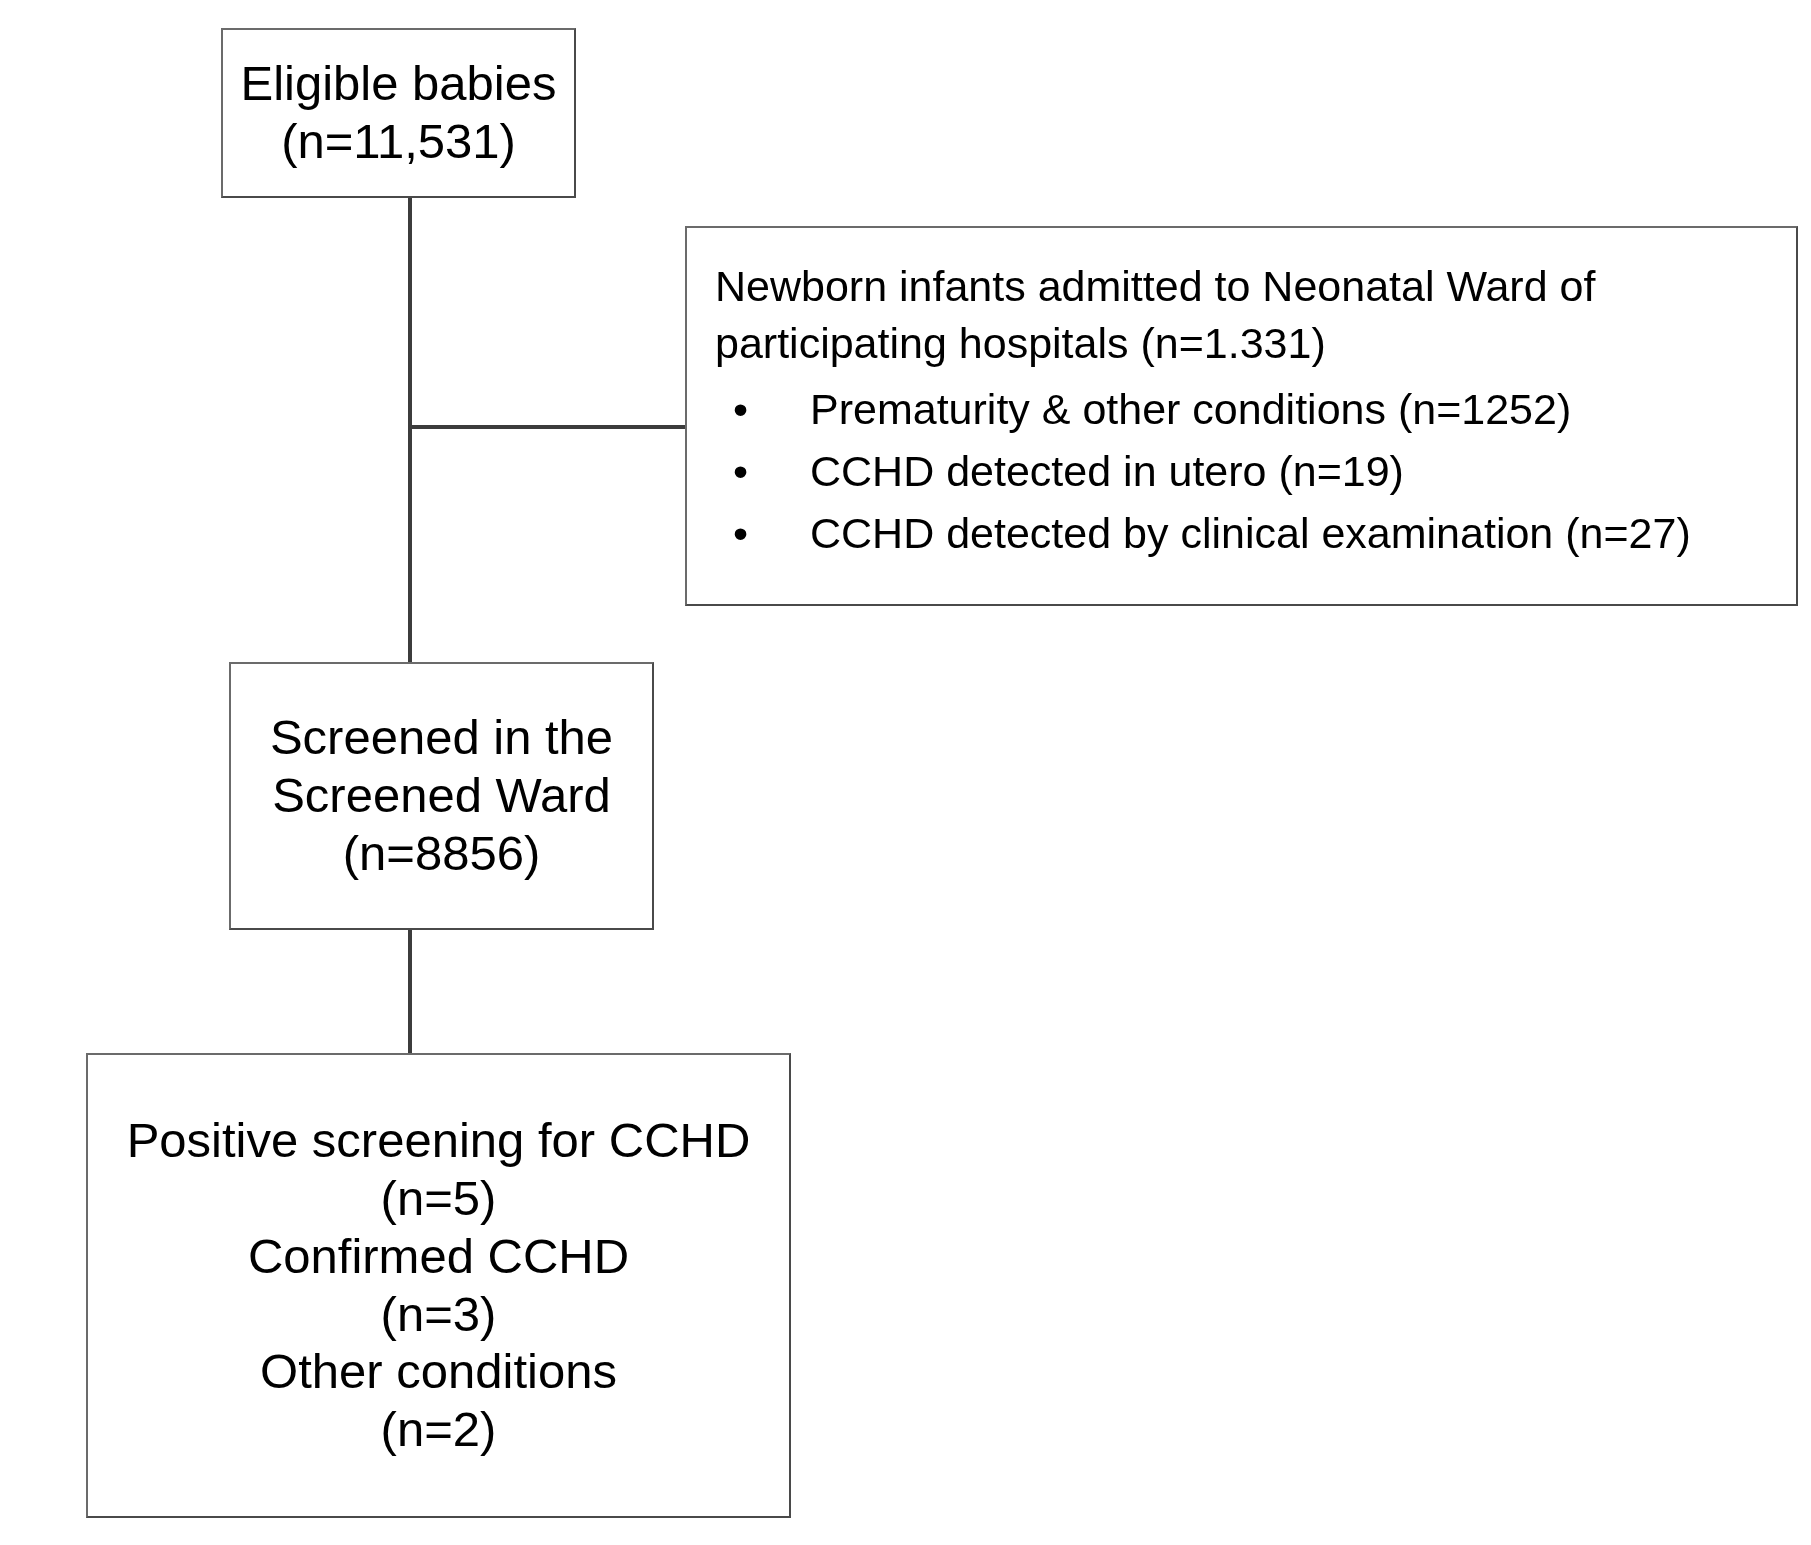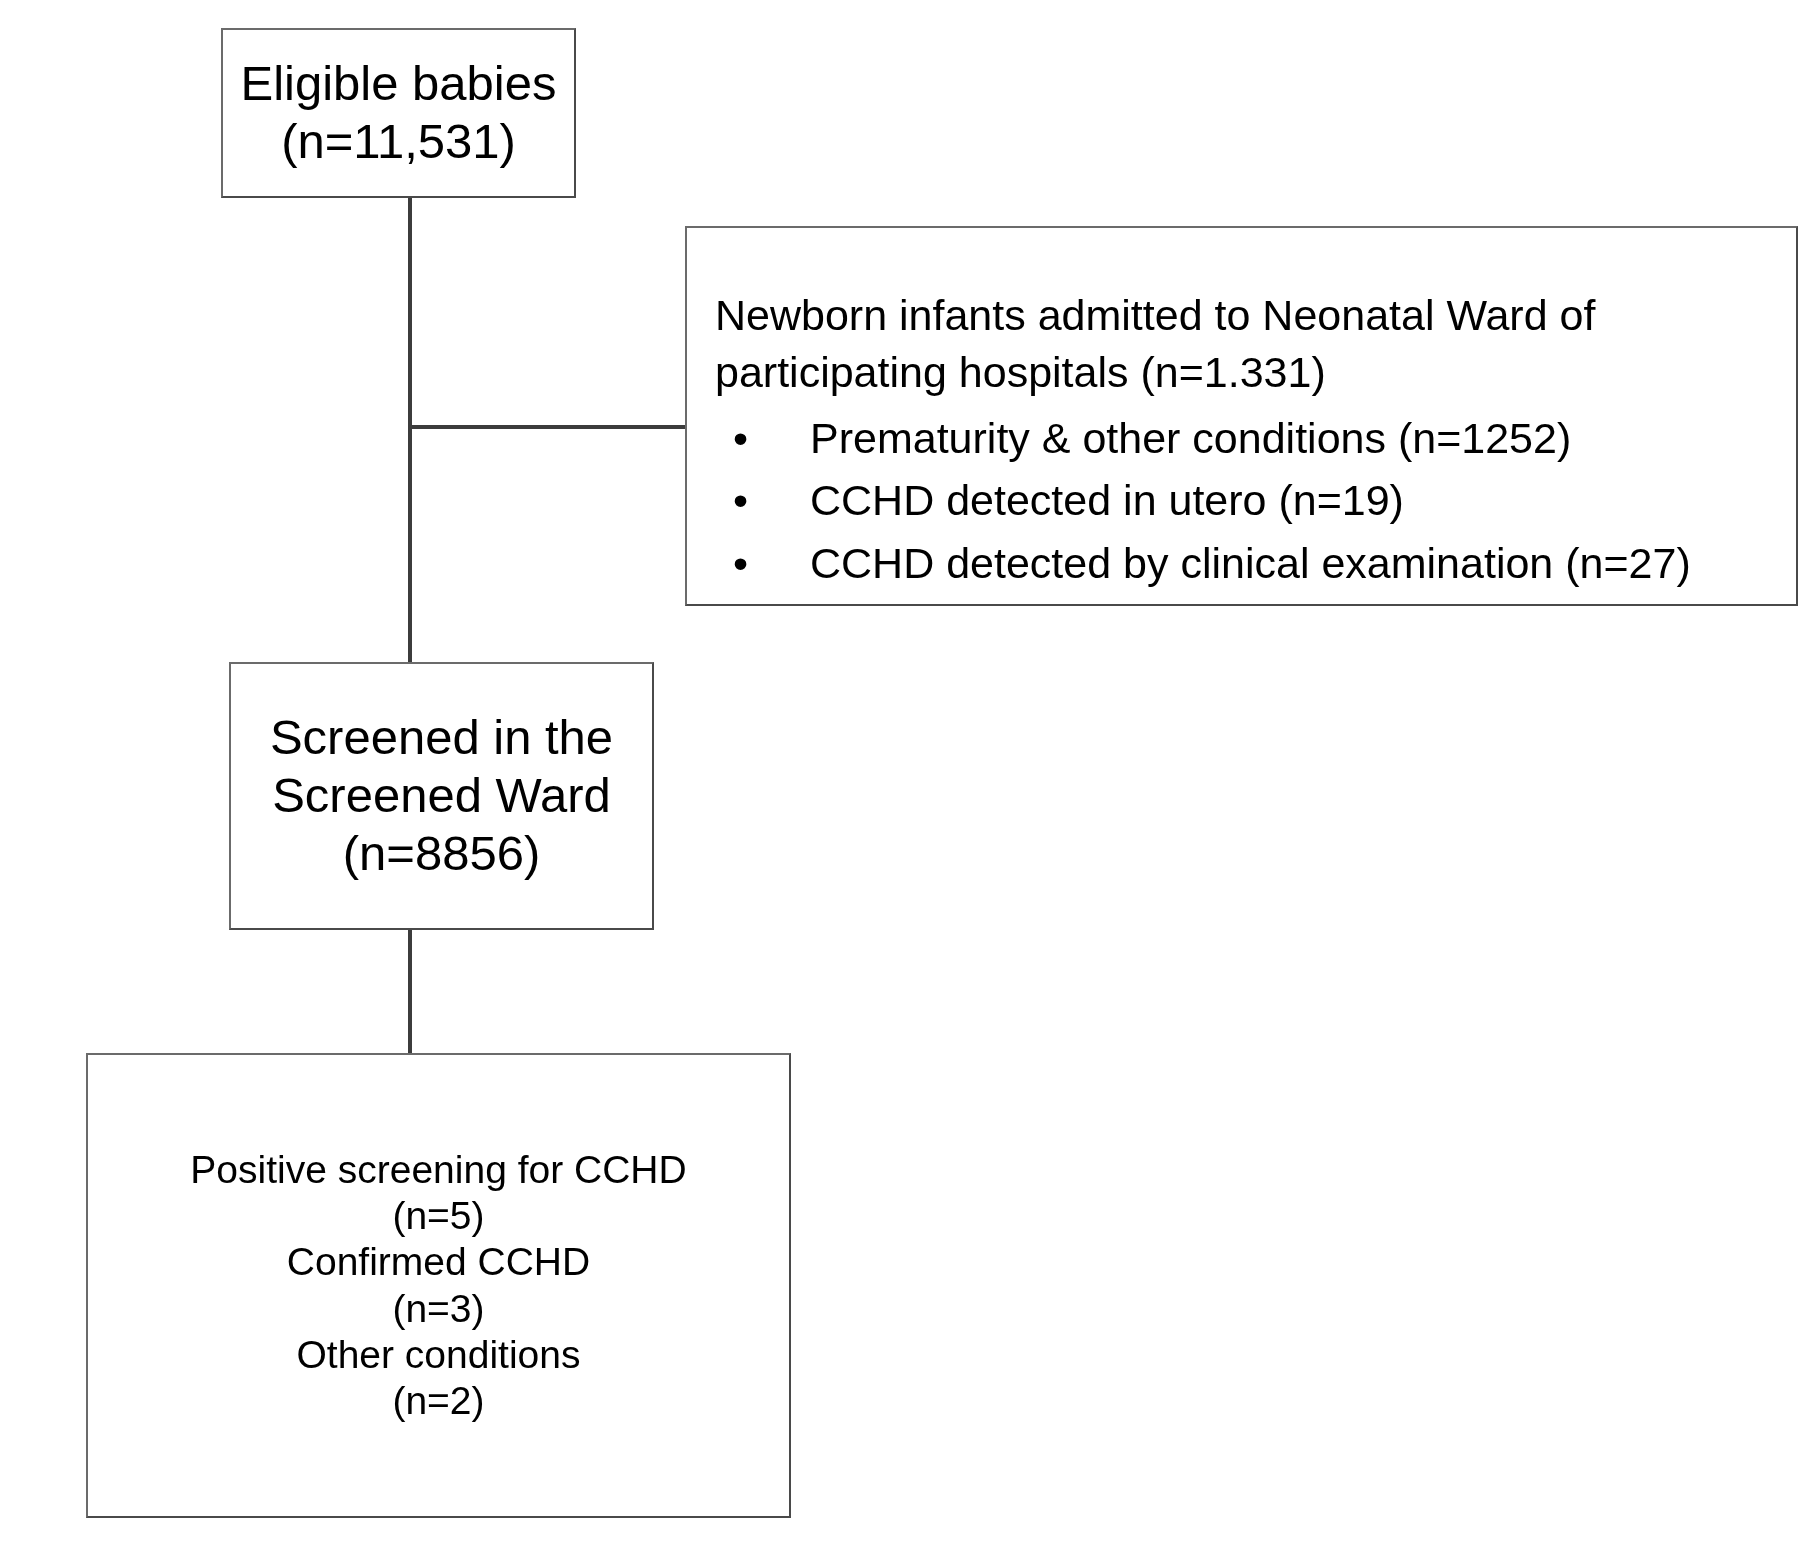--- a/index.html
+++ b/index.html
@@ -50,22 +50,22 @@
     font-size: 49px;
   }
   #box-eligible .box-line { text-align: center; }
 
   
   #box-exclusions {
     left: 685px;
     top: 226px;
     width: 1113px;
     height: 380px;
-    padding: 32px 12px 10px 28px;
-    justify-content: flex-end;
+    padding: 18px 12px 10px 28px;
+    justify-content: flex-start;
     font-size: 43px;
   }
   #box-exclusions .lead {
     line-height: 1.32;
     margin: 12px 0 0 0;
     max-width: 1000px;
   }
   .bullet-list {
     list-style: none;
     margin: 6px 0 0 0;
@@ -94,21 +94,21 @@
     font-size: 49px;
   }
   #box-screened .box-line { text-align: center; }
 
   
   #box-positive {
     left: 55px;
     top: 1053px;
     width: 705px;
     height: 465px;
-    font-size: 39px;
+    font-size: 49px;
   }
   #box-positive .box-line { text-align: center; }
 
   
   .conn {
     position: absolute;
     background: #3c3c3c;
     z-index: 1;
   }
   .conn-v { width: 4px; }

